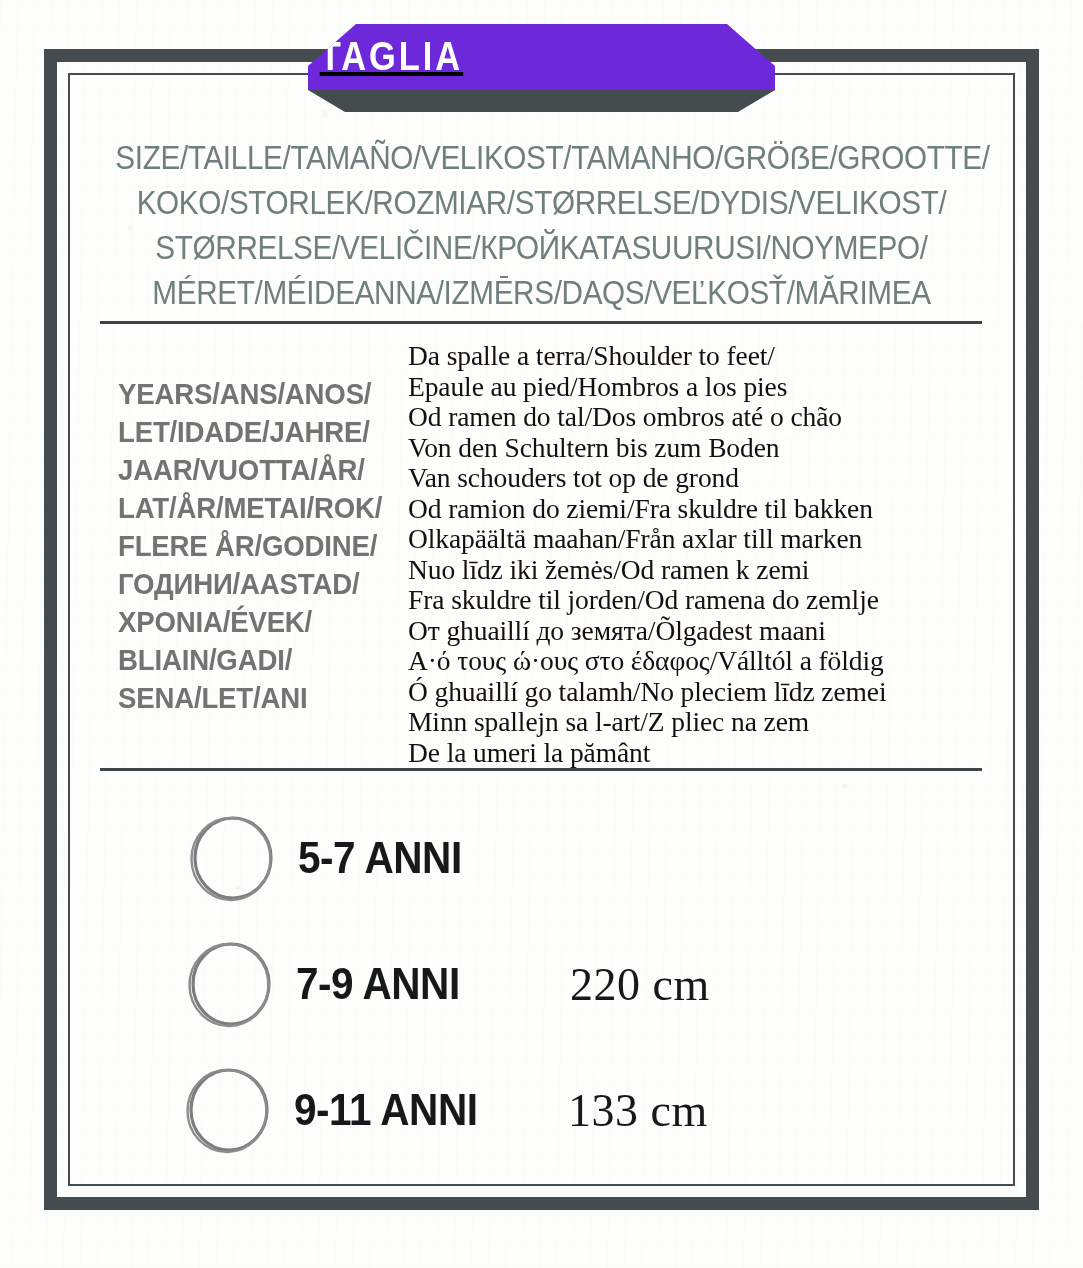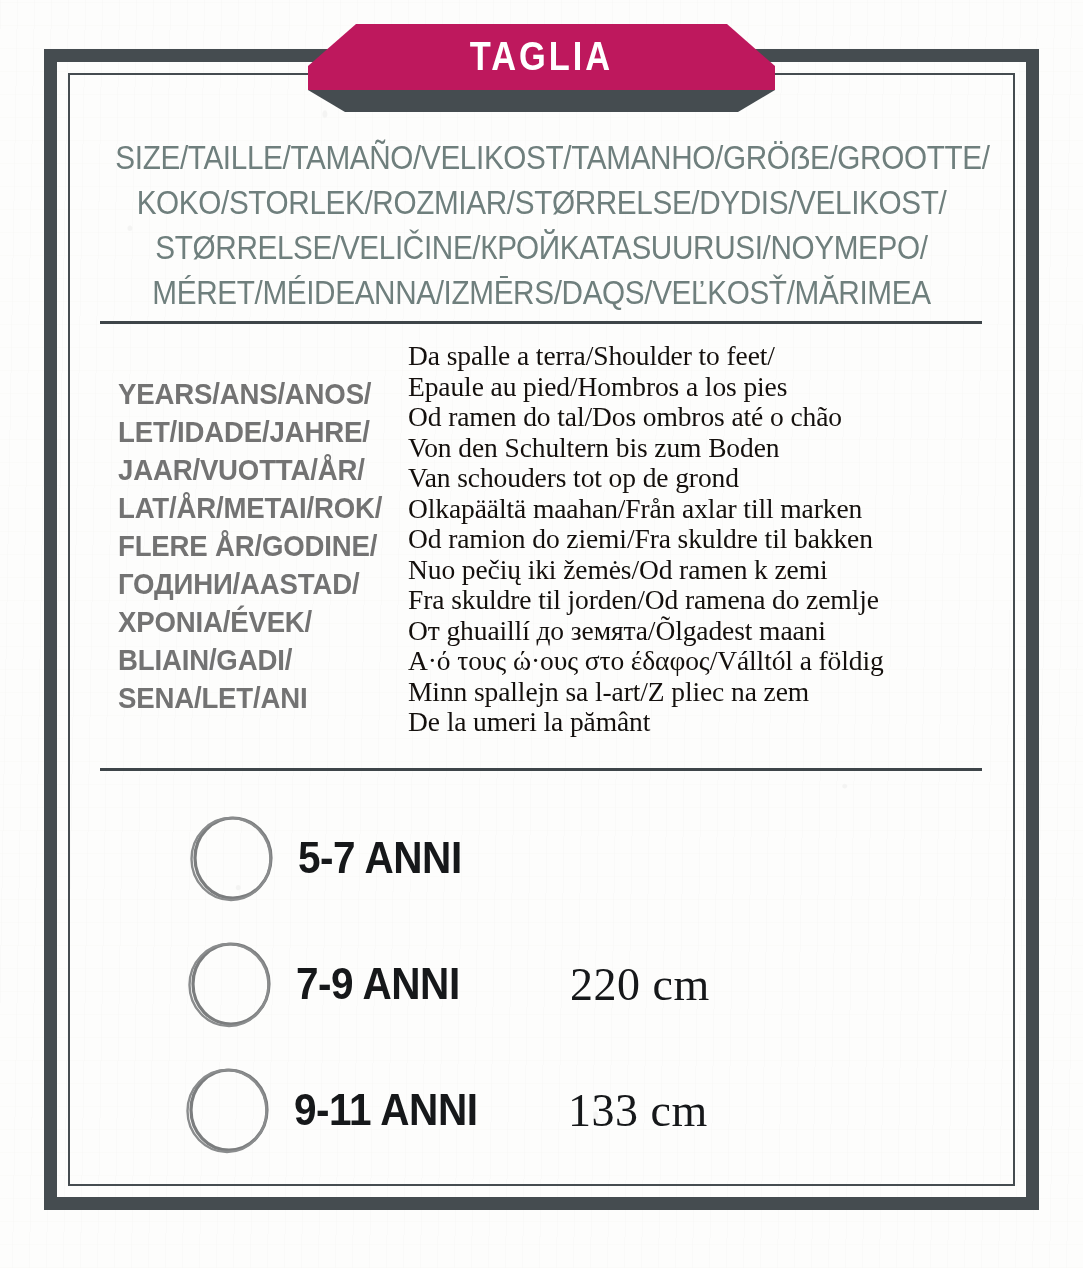--- a/index.html
+++ b/index.html
@@ -56,26 +56,26 @@
     background: transparent;
   }
 
   
   .title-ribbon {
     position: absolute;
     left: 308px;
     top: 24px;
     width: 467px;
     height: 66px;
-    background: #be185d;
+    background: #6d28d9;
     -webkit-clip-path: polygon(48px 0, 419px 0, 467px 42px, 467px 66px, 0 66px, 0 42px);
     clip-path: polygon(48px 0, 419px 0, 467px 42px, 467px 66px, 0 66px, 0 42px);
     display: flex;
     align-items: center;
-    justify-content: center;
+    text-decoration: underline;
   }
   .title-ribbon-tail {
     position: absolute;
     left: 308px;
     top: 90px;
     width: 467px;
     height: 22px;
     background: #454c50;
     -webkit-clip-path: polygon(0 0, 467px 0, 430px 22px, 37px 22px);
     clip-path: polygon(0 0, 467px 0, 430px 22px, 37px 22px);
@@ -248,26 +248,27 @@
       <div>BLIAIN/GADI/</div>
       <div>SENA/LET/ANI</div>
     </div>
 
     <div class="col-desc">
       <div>Da spalle a terra/Shoulder to feet/</div>
       <div>Epaule au pied/Hombros a los pies</div>
       <div>Od ramen do tal/Dos ombros até o chão</div>
       <div>Von den Schultern bis zum Boden</div>
       <div>Van schouders tot op de grond</div>
+      <div>Od ramion do ziemi/Fra skuldre til bakken</div>
       <div>Olkapäältä maahan/Från axlar till marken</div>
-      <div>Od ramion do ziemi/Fra skuldre til bakken</div>
-      <div>Nuo pečių iki žemės/Od ramen k zemi</div>
+      <div>Nuo līdz iki žemės/Od ramen k zemi</div>
       <div>Fra skuldre til jorden/Od ramena do zemlje</div>
       <div>От ghuaillí до земята/Õlgadest maani</div>
       <div>Α·ό τους ώ·ους στο έδαφος/Válltól a földig</div>
+      <div>Ó ghuaillí go talamh/No pleciem līdz zemei</div>
       <div>Minn spallejn sa l-art/Z pliec na zem</div>
       <div>De la umeri la pământ</div>
     </div>
   </div>
 
   <div class="rule rule-bottom"></div>
 
   <div class="rows">
 
     <div class="size-row row-1">

